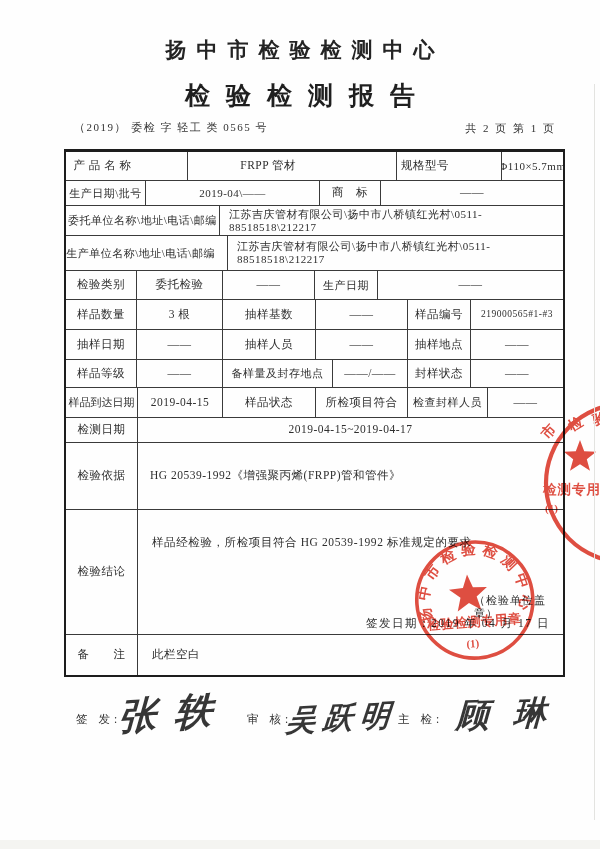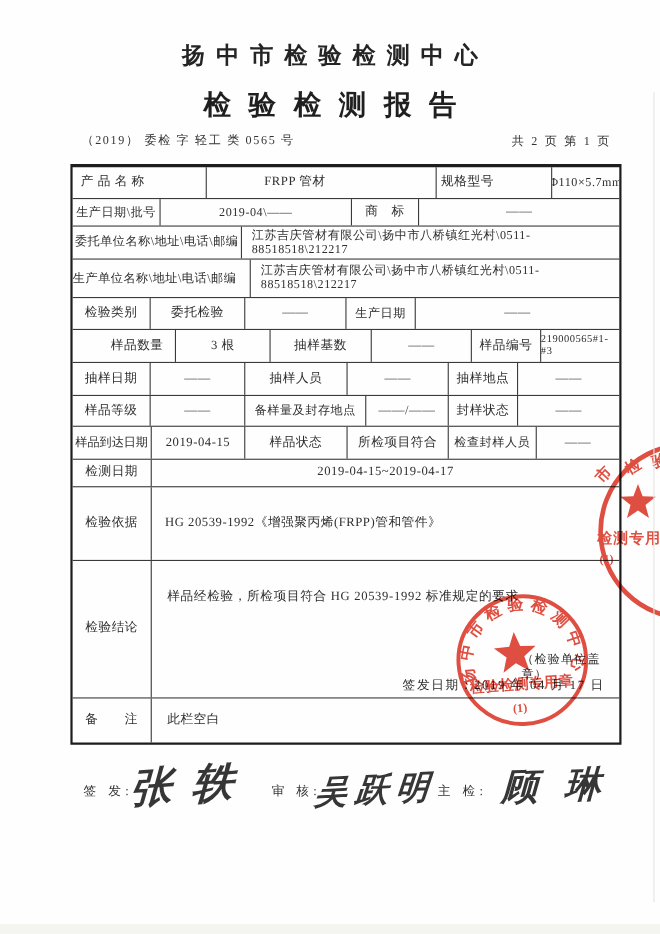--- a/index.html
+++ b/index.html
@@ -91,21 +91,21 @@
     </div>
 
     <div class="trow" style="height:29px;">
       <div class="tcell nb" style="width:70px;">检验类别</div>
       <div class="tcell" style="width:86px;">委托检验</div>
       <div class="tcell dash" style="width:92px;">——</div>
       <div class="tcell small" style="width:63px;">生产日期</div>
       <div class="tcell grow dash">——</div>
     </div>
 
-    <div class="trow" style="height:30px;padding-left:24px;">
+    <div class="trow" style="height:30px;">
       <div class="tcell nb" style="width:70px;">样品数量</div>
       <div class="tcell" style="width:86px;">3 根</div>
       <div class="tcell" style="width:93px;">抽样基数</div>
       <div class="tcell dash" style="width:92px;">——</div>
       <div class="tcell" style="width:63px;">样品编号</div>
       <div class="tcell grow" style="font-size:9.5px;">219000565#1-#3</div>
     </div>
 
     <div class="trow" style="height:30px;">
       <div class="tcell nb" style="width:70px;">抽样日期</div>

